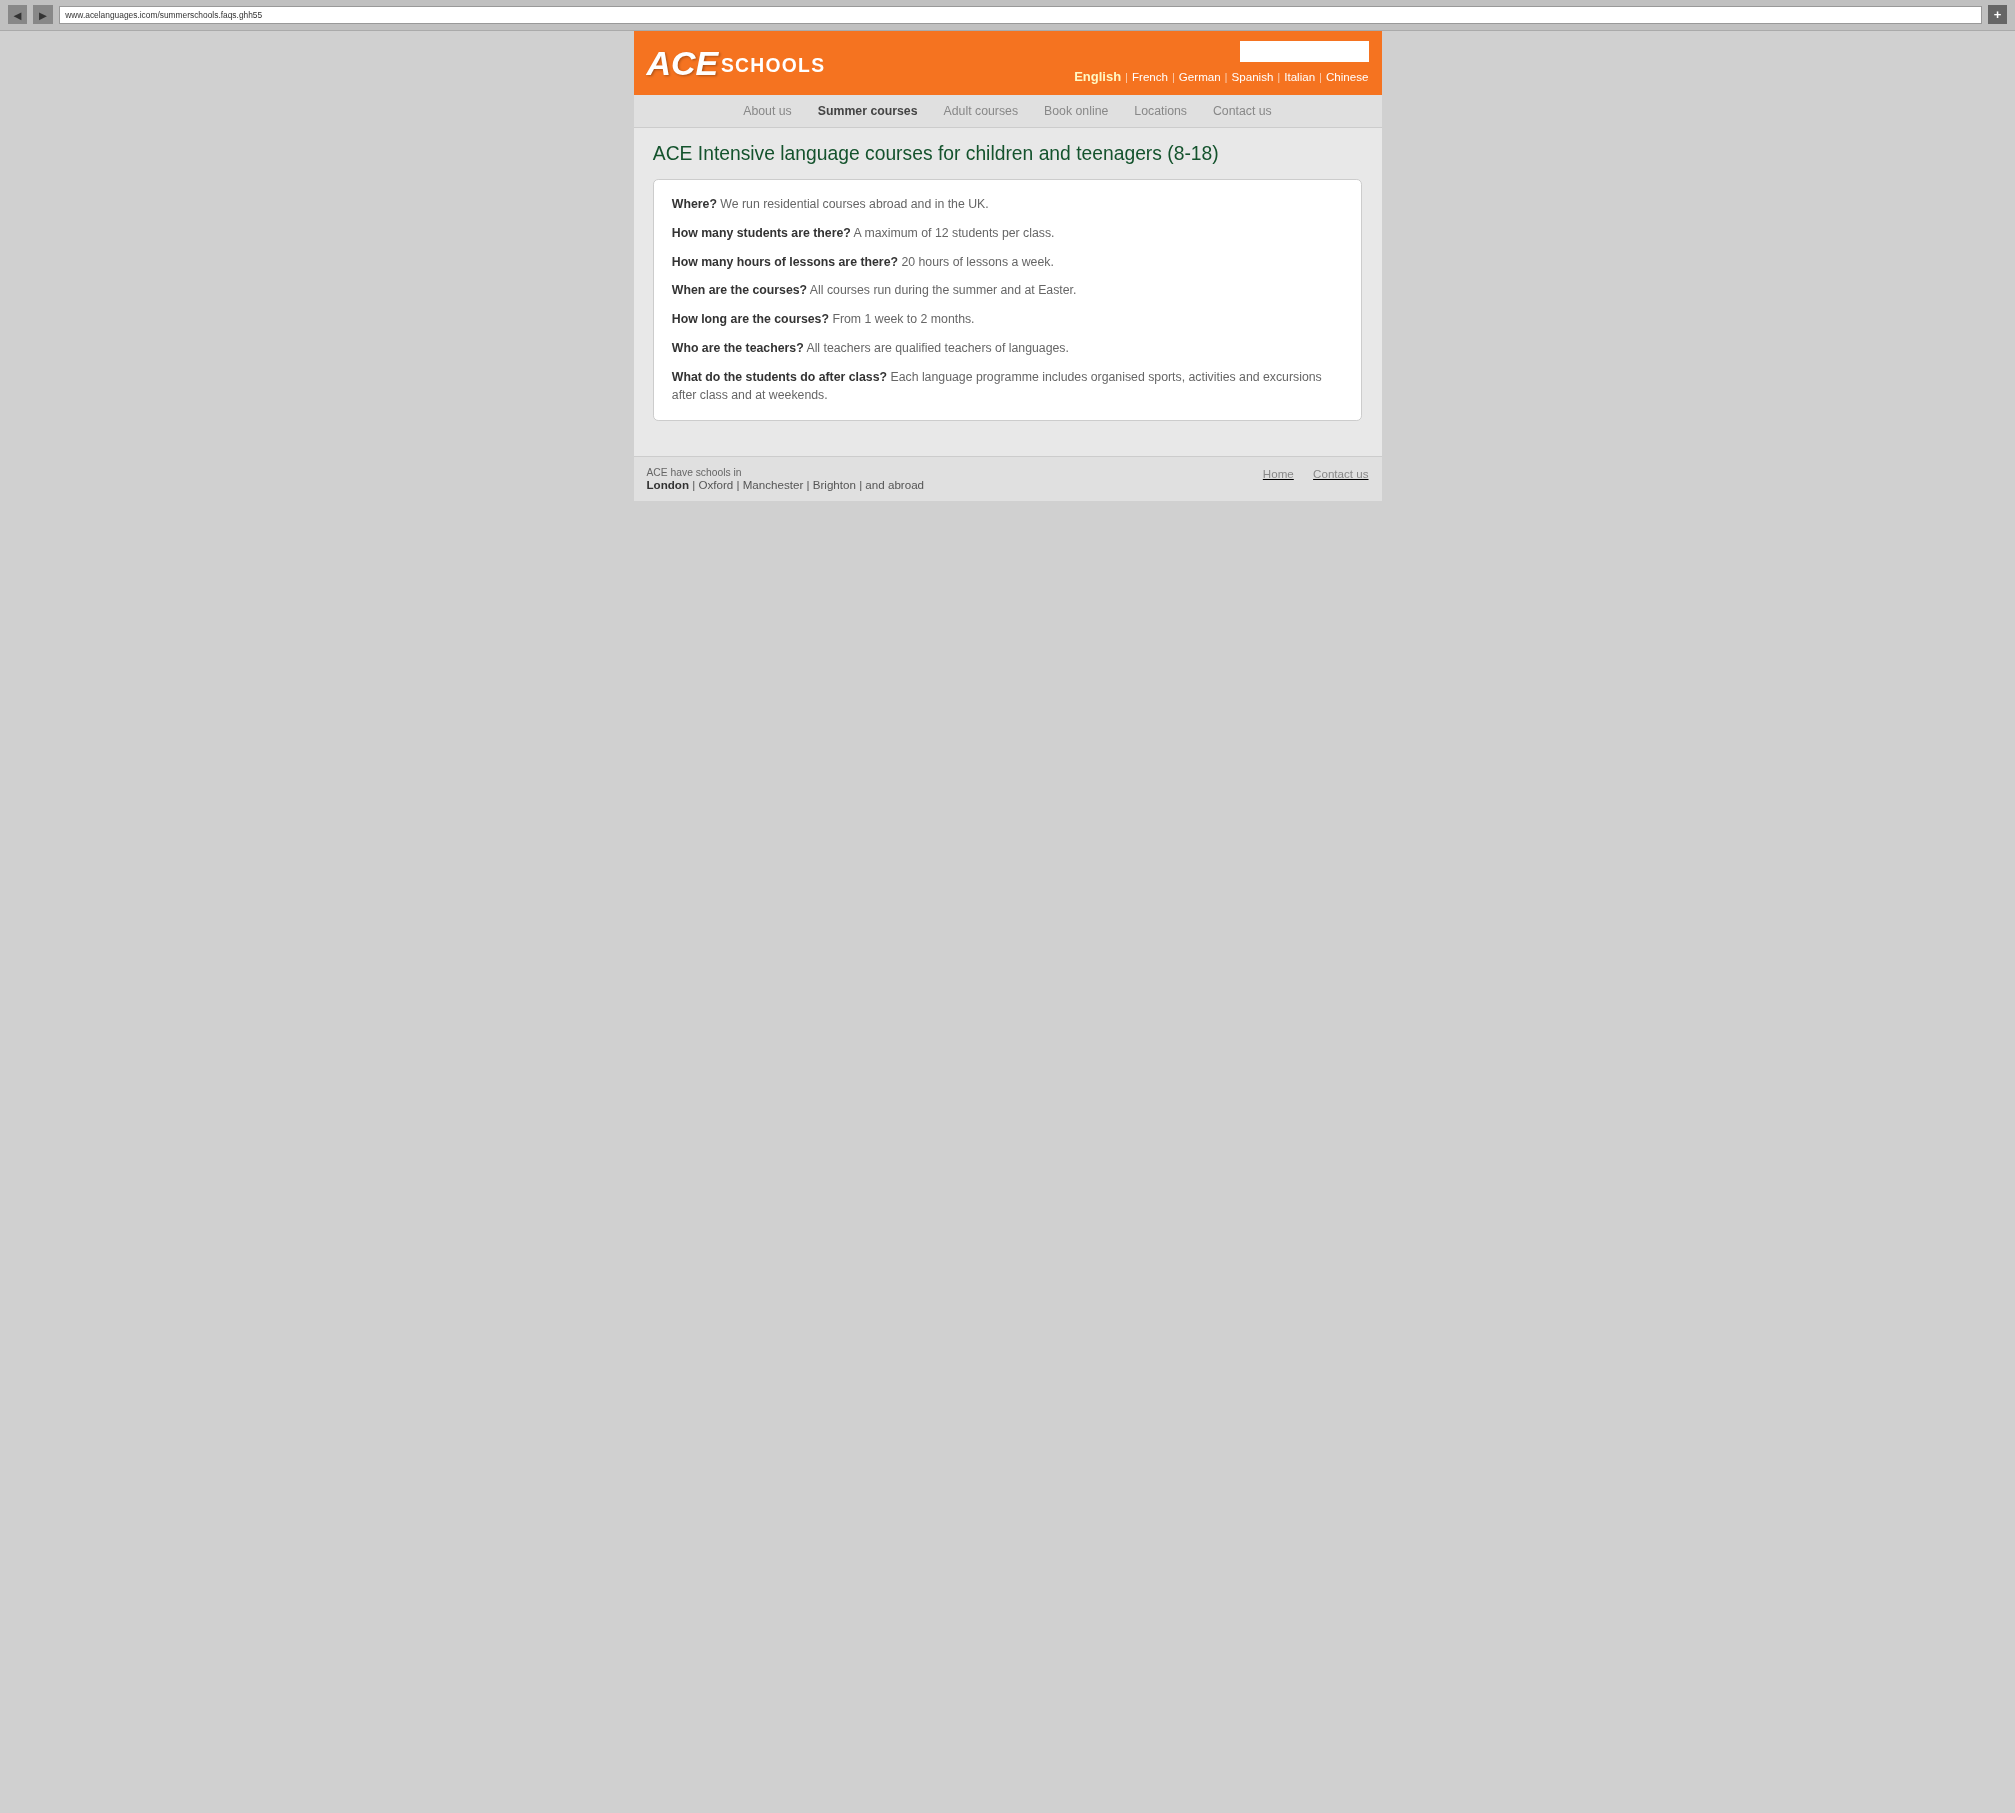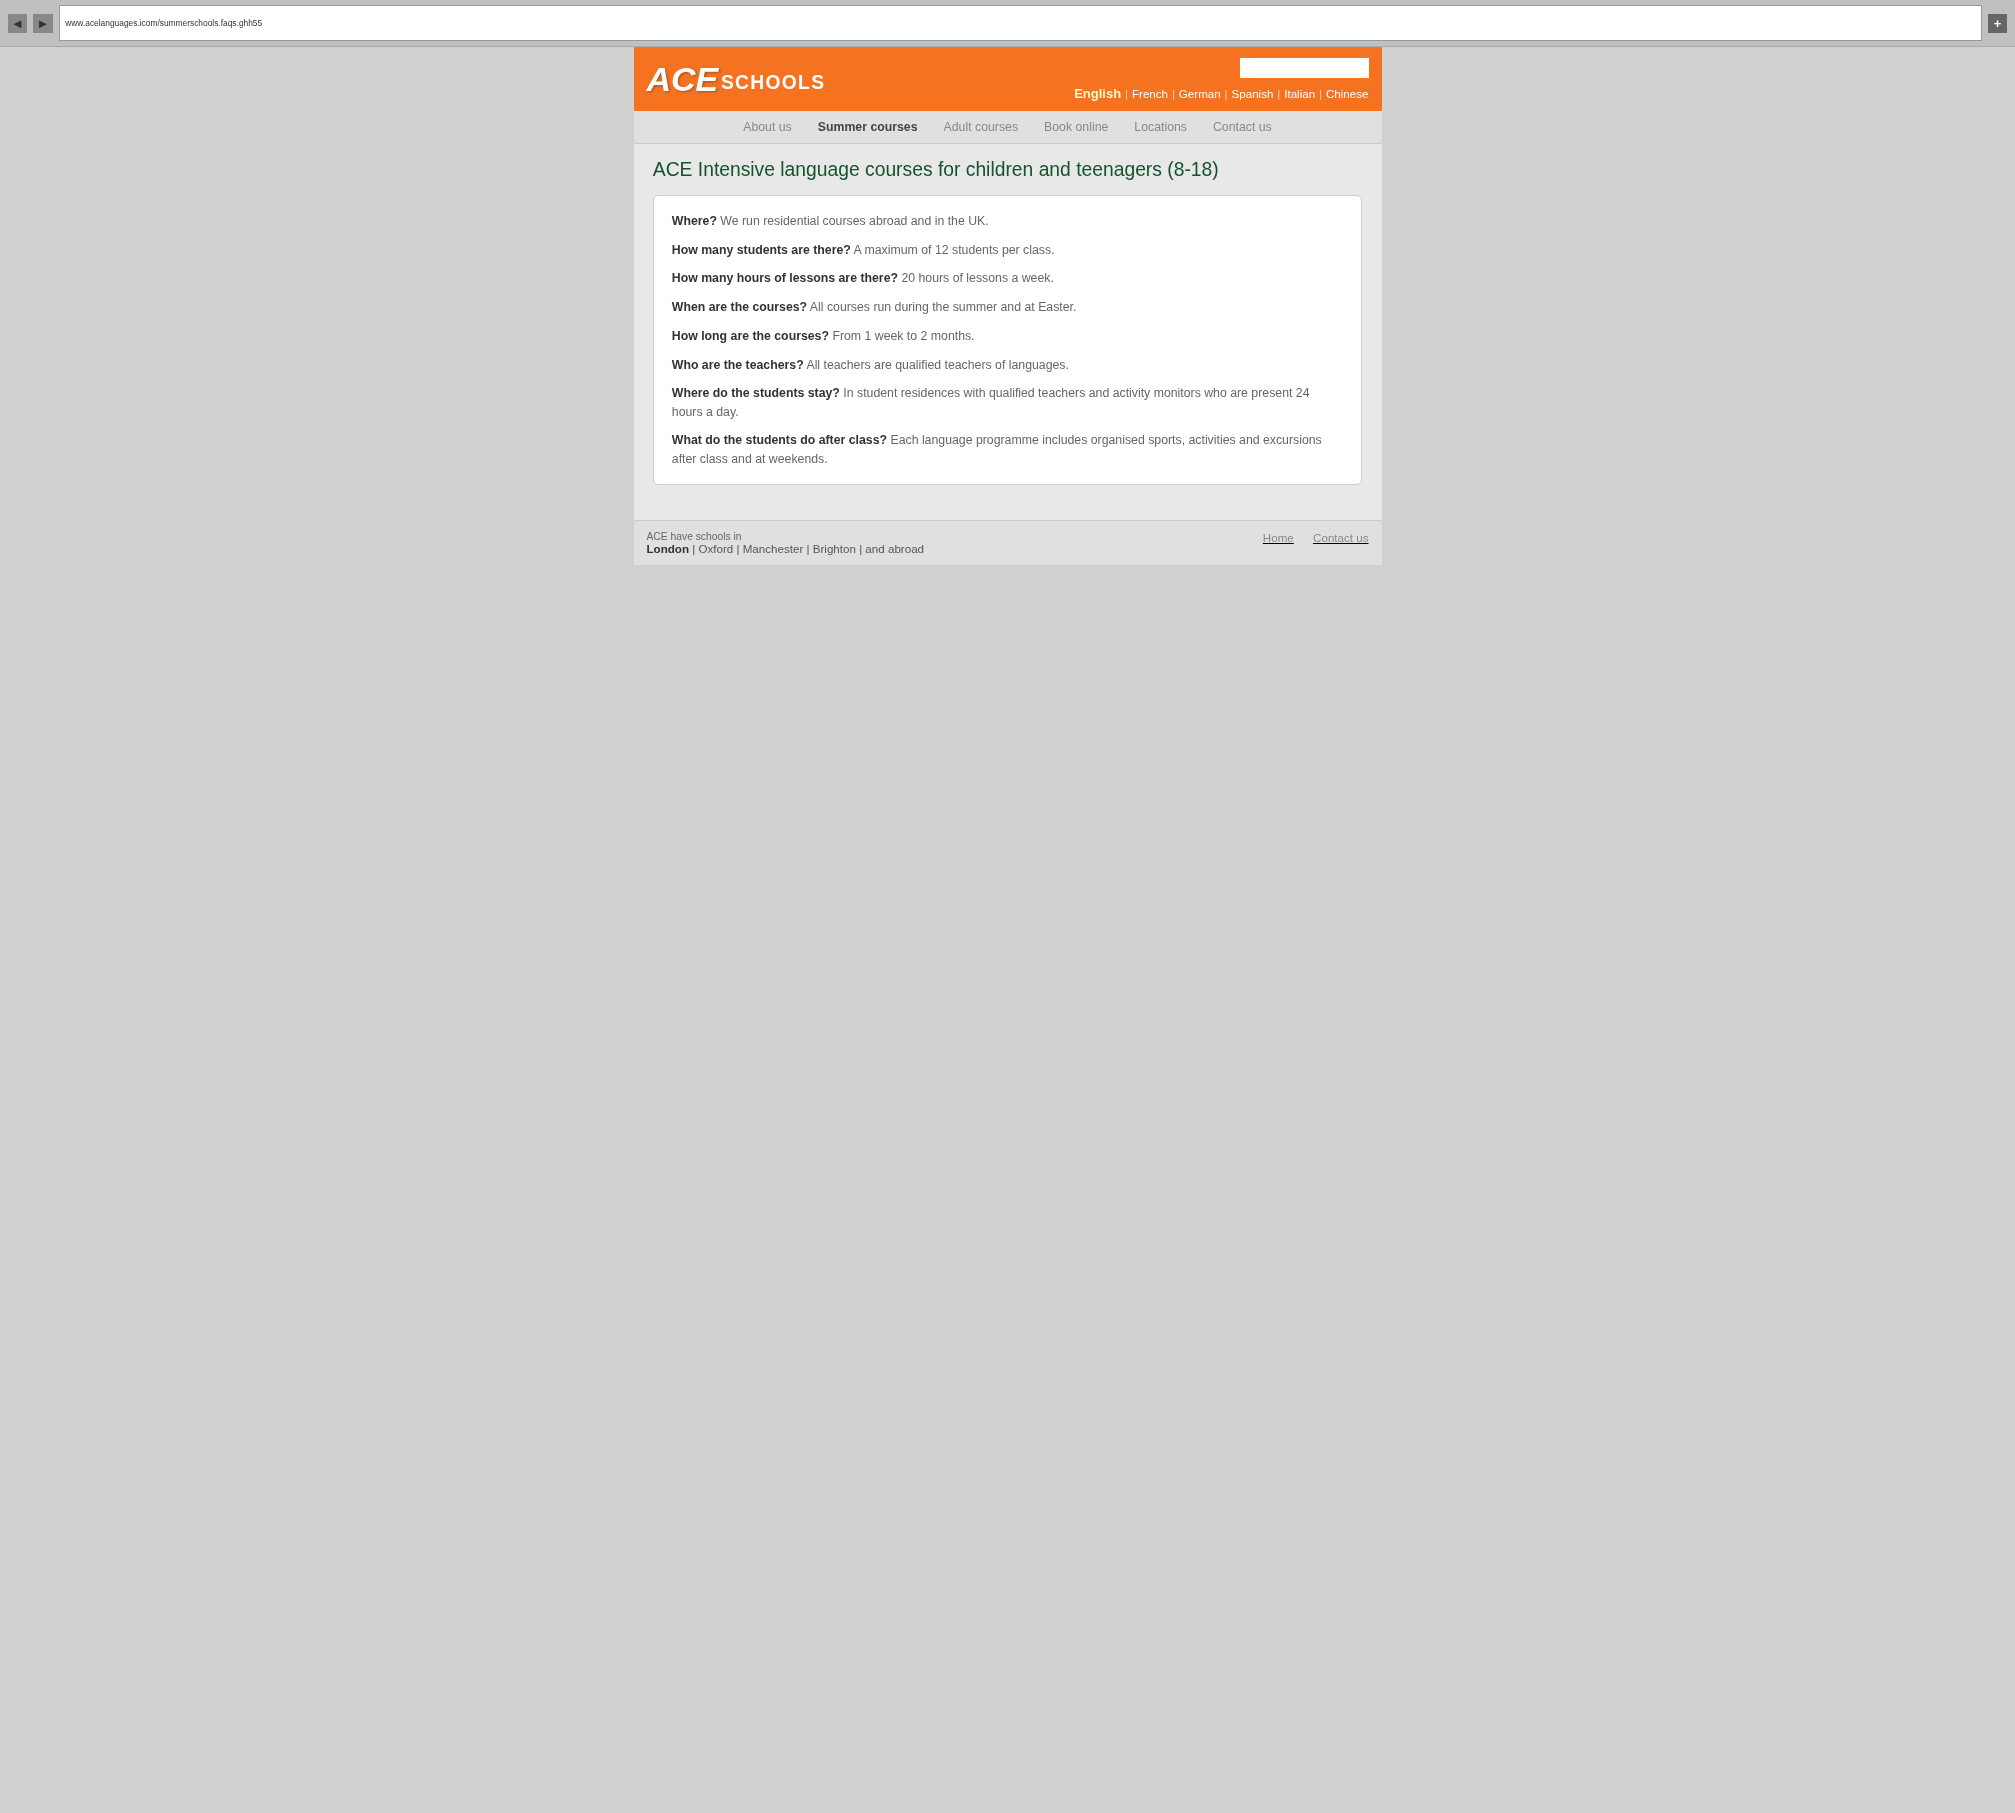--- a/index.html
+++ b/index.html
@@ -31,21 +31,21 @@
       display: flex;
       align-items: center;
       justify-content: center;
       cursor: pointer;
       font-size: 10.3px;
       color: #333;
     }
 
     .address-bar {
       flex: 1;
-      height: 36px;
+      height: 18px;
       border: 0.6px solid #999;
       background: white;
       padding: 0 5.2px;
       font-size: 8.4px;
       color: #333;
     }
 
     .zoom-btn {
       width: 19.3px;
       height: 19.3px;
@@ -301,23 +301,20 @@
       </div>
 
       <div class="faq-item">
         <strong>How long are the courses?</strong><span> From 1 week to 2 months.</span>
       </div>
 
       <div class="faq-item">
         <strong>Who are the teachers?</strong><span> All teachers are qualified teachers of languages.</span>
       </div>
 
-      <div class="faq-item">
-        <strong>Where do the students stay?</strong><span> In student residences with qualified teachers and activity monitors who are present 24 hours a day.</span>
-      </div>
 
       <div class="faq-item">
         <strong>What do the students do after class?</strong><span> Each language programme includes organised sports, activities and excursions after class and at weekends.</span>
       </div>
 
     </div>
   </div>
 
   <footer class="site-footer">
     <div class="footer-schools">

